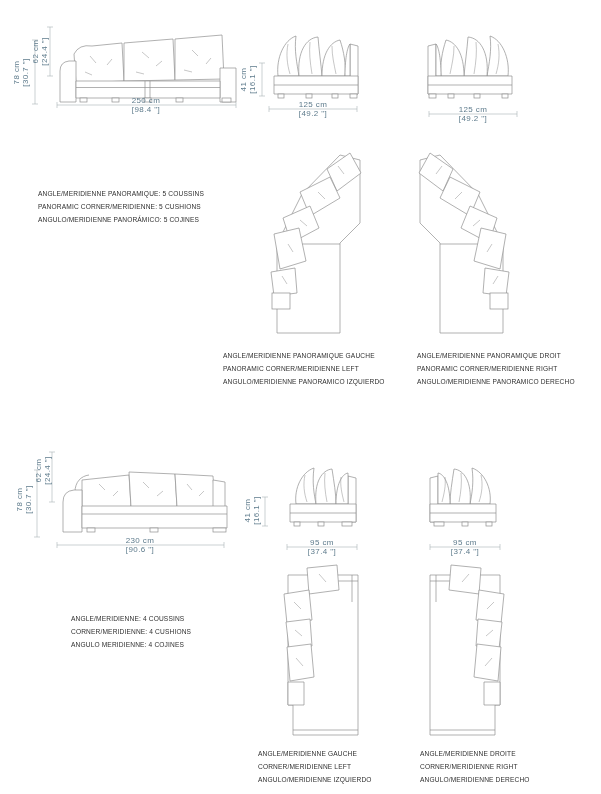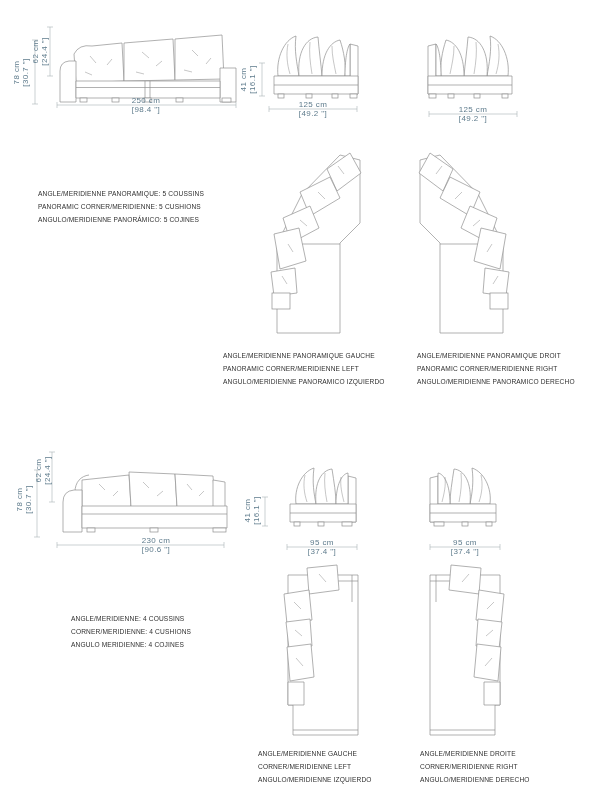--- a/index.html
+++ b/index.html
@@ -173,21 +173,21 @@
   </div>
 
   <div class="dim rot" style="left:23px;top:461px;width:40px;height:19px;">
     <span>62 cm</span>
     <span>[24.4 "]</span>
   </div>
   <div class="dim rot" style="left:4px;top:490px;width:40px;height:19px;">
     <span>78 cm</span>
     <span>[30.7 "]</span>
   </div>
-  <div class="dim" style="left:121px;top:536px;width:70px;">
+  <div class="dim" style="left:105px;top:536px;width:70px;">
     <span>230 cm</span>
     <span>[90.6 "]</span>
   </div>
   <div class="dim rot" style="left:232px;top:501px;width:40px;height:19px;">
     <span>41 cm</span>
     <span>[16.1 "]</span>
   </div>
   <div class="dim" style="left:287px;top:538px;width:70px;">
     <span>95 cm</span>
     <span>[37.4 "]</span>

